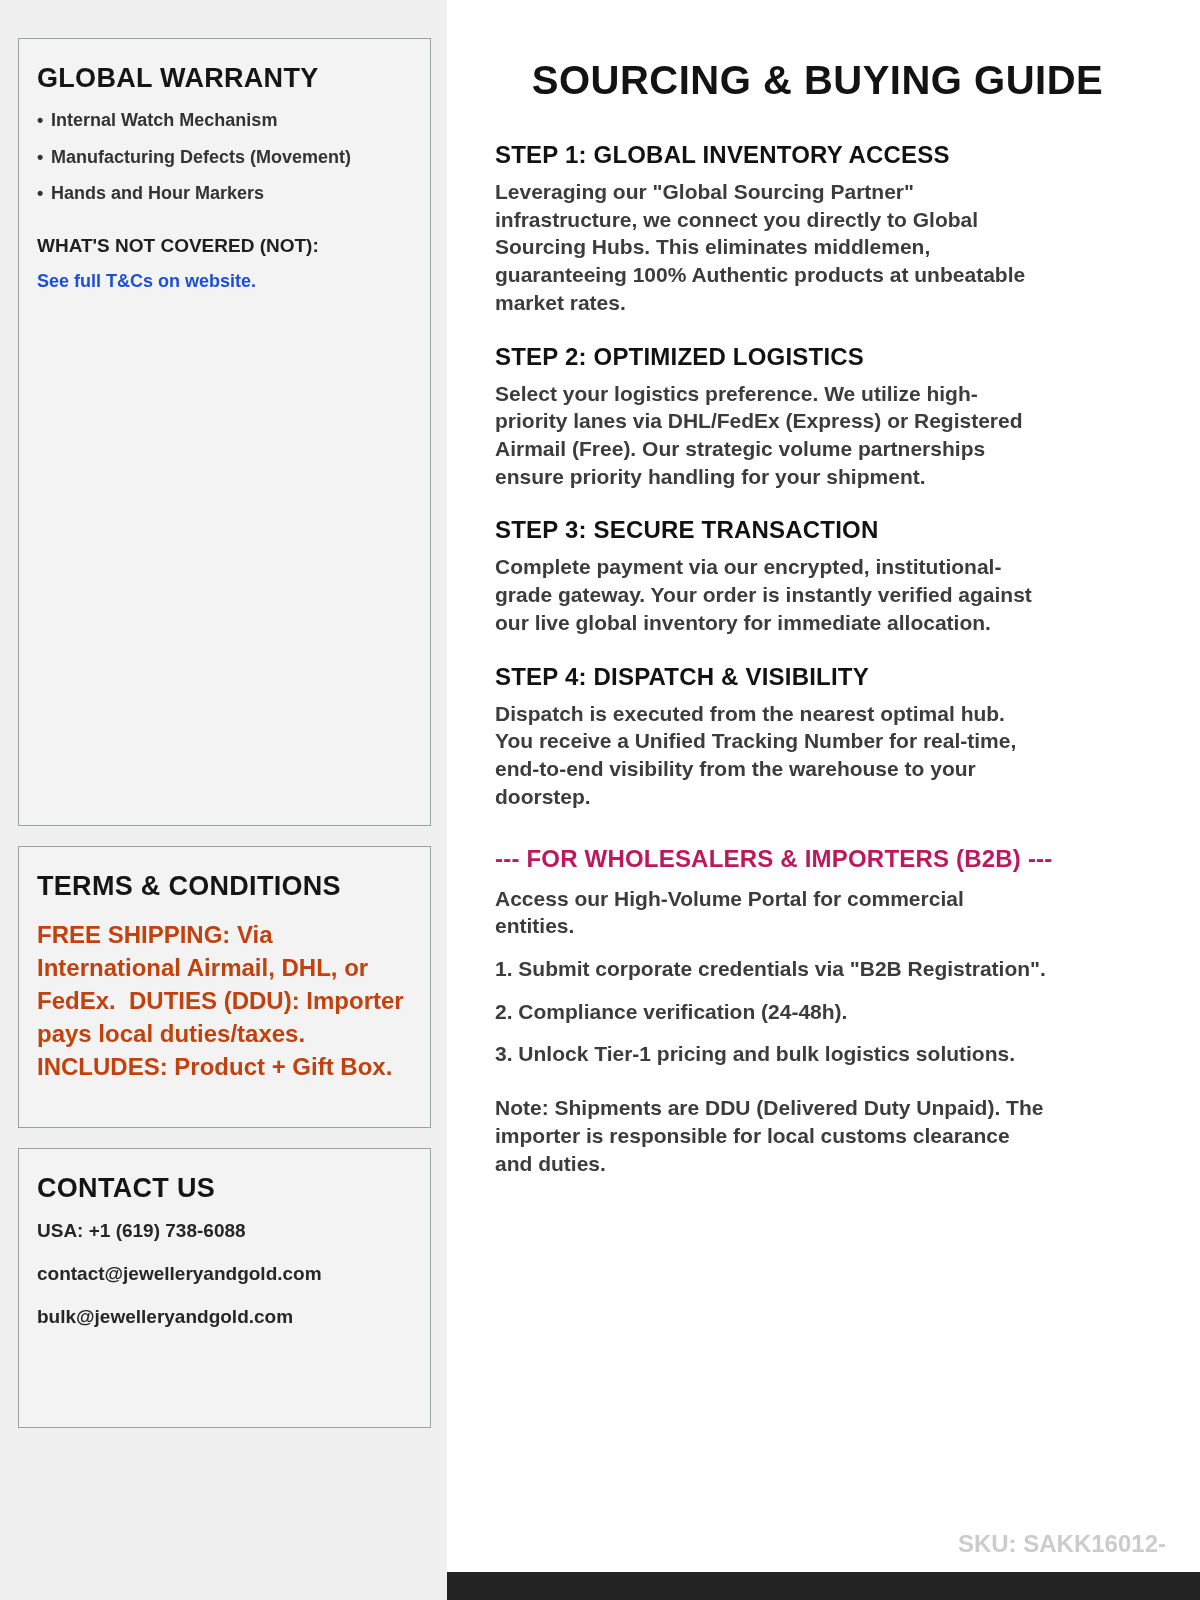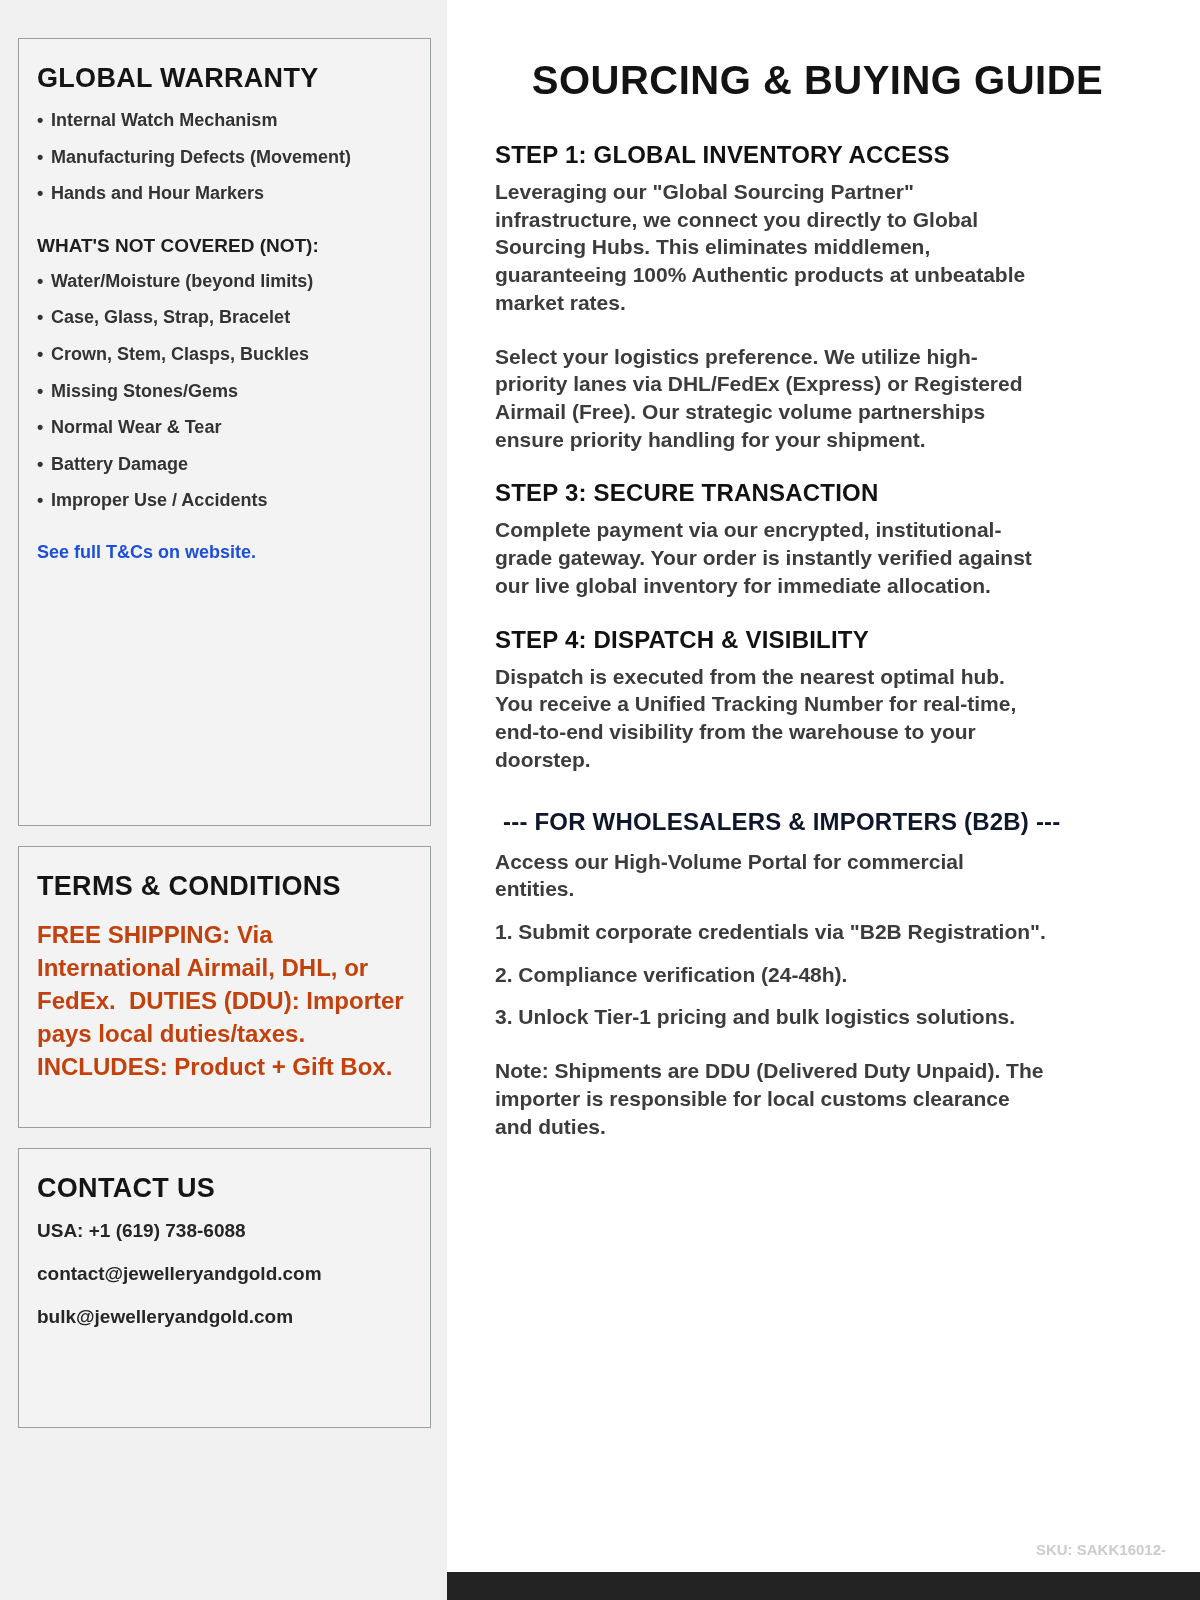--- a/index.html
+++ b/index.html
@@ -100,33 +100,32 @@
   }
   .step p, .b2b p {
     font-size: 21px;
     color: #3c3c3c;
     line-height: 1.32;
     max-width: 552px;
   }
   .b2b { margin-top: 34px; }
   .b2b h2 {
     font-size: 24px;
-    color: #0f172a;
+    color: #be185d;
     margin-bottom: 12px;
     letter-spacing: 0.2px;
-    margin-left: 8px;
   }
   .b2b p { margin-bottom: 15px; }
   .b2b .note { margin-top: 26px; }
 
   .sku {
     position: absolute;
     right: 34px;
     bottom: 42px;
-    font-size: 15px;
+    font-size: 24px;
     color: #cccccc;
   }
   .bottom-bar {
     position: absolute;
     left: 0;
     right: 0;
     bottom: 0;
     height: 28px;
     background: #232323;
   }
@@ -141,29 +140,20 @@
     <section class="box box-warranty">
       <h2>GLOBAL WARRANTY</h2>
 
       <ul class="blist">
         <li>Internal Watch Mechanism</li>
         <li>Manufacturing Defects (Movement)</li>
         <li>Hands and Hour Markers</li>
       </ul>
 
       <h3>WHAT'S NOT COVERED (NOT):</h3>
-      <ul class="blist">
-        <li>Water/Moisture (beyond limits)</li>
-        <li>Case, Glass, Strap, Bracelet</li>
-        <li>Crown, Stem, Clasps, Buckles</li>
-        <li>Missing Stones/Gems</li>
-        <li>Normal Wear &amp; Tear</li>
-        <li>Battery Damage</li>
-        <li>Improper Use / Accidents</li>
-      </ul>
 
       <p class="footnote">See full T&amp;Cs on website.</p>
     </section>
 
     <section class="box box-terms">
       <h2>TERMS &amp; CONDITIONS</h2>
       <p class="terms-body">FREE SHIPPING: Via International Airmail, DHL, or FedEx.  DUTIES (DDU): Importer pays local duties/taxes.  INCLUDES: Product + Gift Box.</p>
     </section>
 
     <section class="box box-contact">
@@ -178,20 +168,21 @@
   <main class="main">
 
     <h1 class="main-title">SOURCING &amp; BUYING GUIDE</h1>
 
     <section class="step">
       <h2>STEP 1: GLOBAL INVENTORY ACCESS</h2>
       <p>Leveraging our "Global Sourcing Partner" infrastructure, we connect you directly to Global Sourcing Hubs. This eliminates middlemen, guaranteeing 100% Authentic products at unbeatable market rates.</p>
     </section>
 
     <section class="step">
+      <h2>STEP 2: OPTIMIZED LOGISTICS</h2>
       <p>Select your logistics preference. We utilize high-priority lanes via DHL/FedEx (Express) or Registered Airmail (Free). Our strategic volume partnerships ensure priority handling for your shipment.</p>
     </section>
 
     <section class="step">
       <h2>STEP 3: SECURE TRANSACTION</h2>
       <p>Complete payment via our encrypted, institutional-grade gateway. Your order is instantly verified against our live global inventory for immediate allocation.</p>
     </section>
 
     <section class="step">
       <h2>STEP 4: DISPATCH &amp; VISIBILITY</h2>

